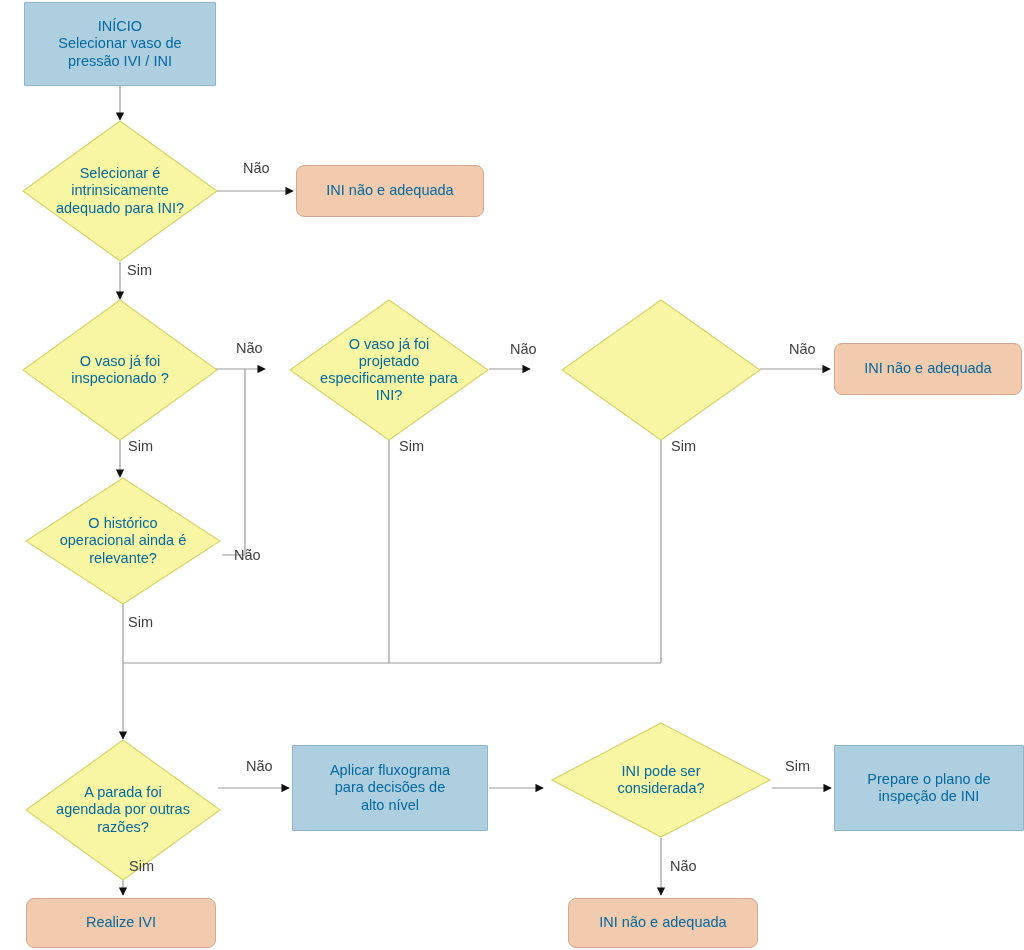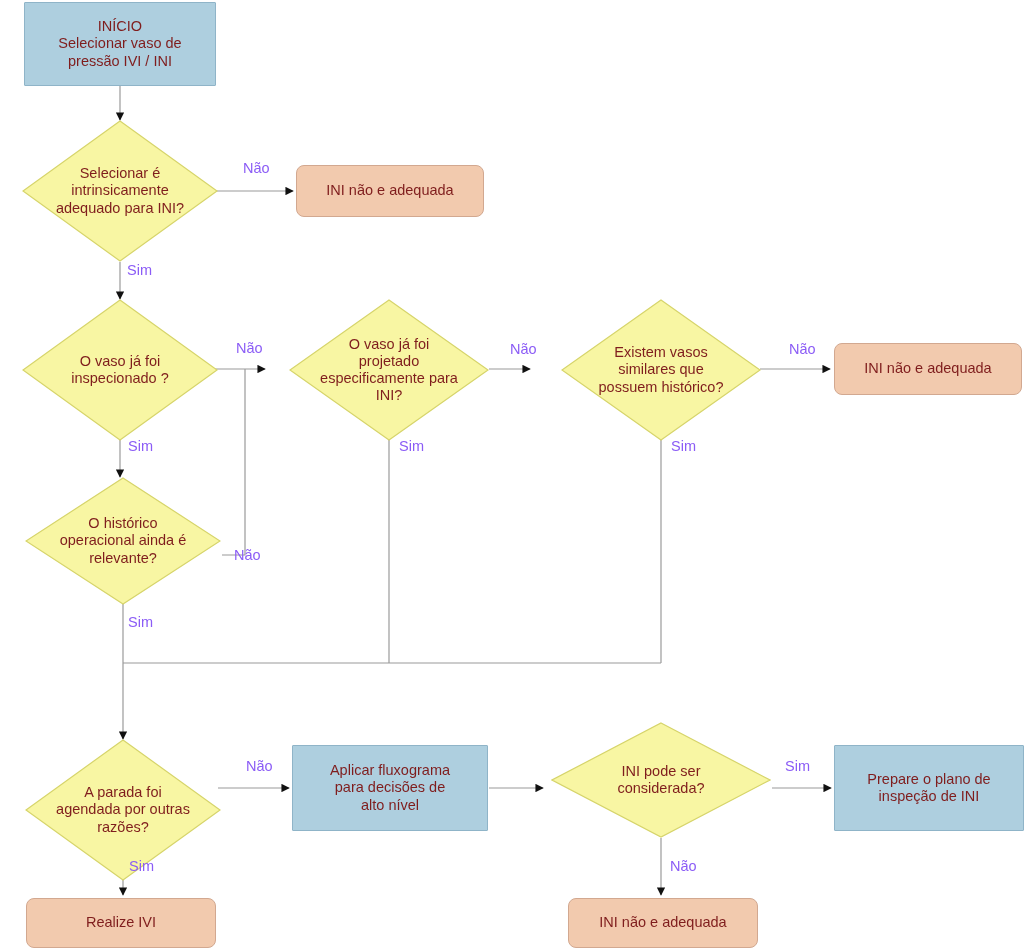--- a/index.html
+++ b/index.html
@@ -22,21 +22,21 @@
   }
   .node{
     position:absolute;
     box-sizing:border-box;
     display:flex;
     align-items:center;
     justify-content:center;
     text-align:center;
     line-height:1.18;
     font-size:14.5px;
-    color:#7f1d1d;
+    color:#0369a1;
     white-space:pre-line;
     z-index:3;
   }
   .proc{
     background:#aecfdf;
     border:1px solid #8fb4c8;
     border-radius:1px;
     padding:4px 8px;
   }
   .term{
@@ -57,21 +57,21 @@
     z-index:-1;
   }
   .dec .dec-label{
     position:relative;
     z-index:1;
     width:74%;
   }
   .edge-label{
     position:absolute;
     font-size:14.5px;
-    color:#8b5cf6;
+    color:#404040;
     white-space:nowrap;
     z-index:4;
   }
 </style>
 </head>
 <body>
 
 <div id="canvas">
 
   <svg id="edges" viewBox="0 0 1024 950" width="1024" height="950">
@@ -156,23 +156,20 @@
     <span class="dec-label" style="width:84%;">O vaso já foi
 projetado
 especificamente para
 INI?</span>
   </div>
 
   <div class="node dec" style="left:561px; top:299px; width:200px; height:142px;">
     <svg class="dec-shape" viewBox="0 0 200 142" preserveAspectRatio="none">
       <polygon points="100,1 199,71 100,141 1,71" fill="#f8f6a3" stroke="#d6d46a" stroke-width="1.2"></polygon>
     </svg>
-    <span class="dec-label" style="width:84%;">Existem vasos
-similares que
-possuem histórico?</span>
   </div>
 
   <div class="node term" style="left:834px; top:343px; width:188px; height:52px;">
     <span>INI não e adequada</span>
   </div>
 
   <div class="node dec" style="left:25px; top:477px; width:196px; height:128px;">
     <svg class="dec-shape" viewBox="0 0 196 128" preserveAspectRatio="none">
       <polygon points="98,1 195,64 98,127 1,64" fill="#f8f6a3" stroke="#d6d46a" stroke-width="1.2"></polygon>
     </svg>

